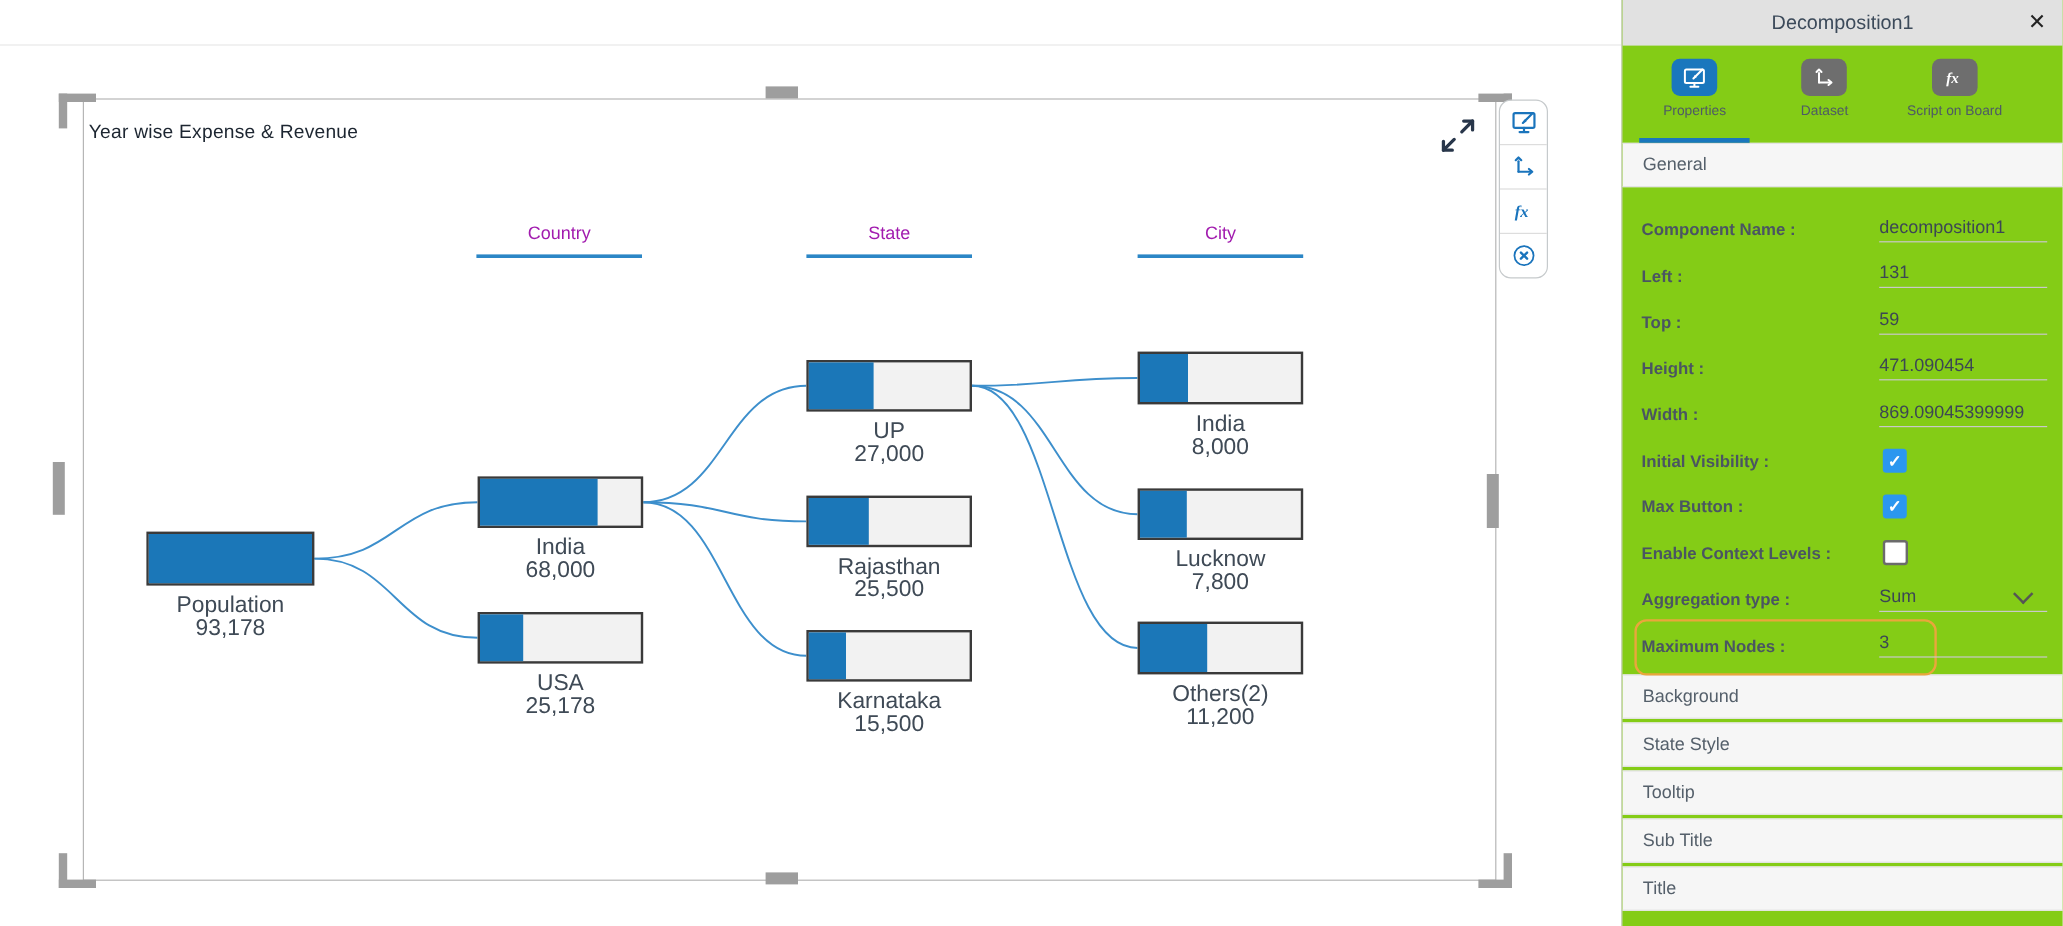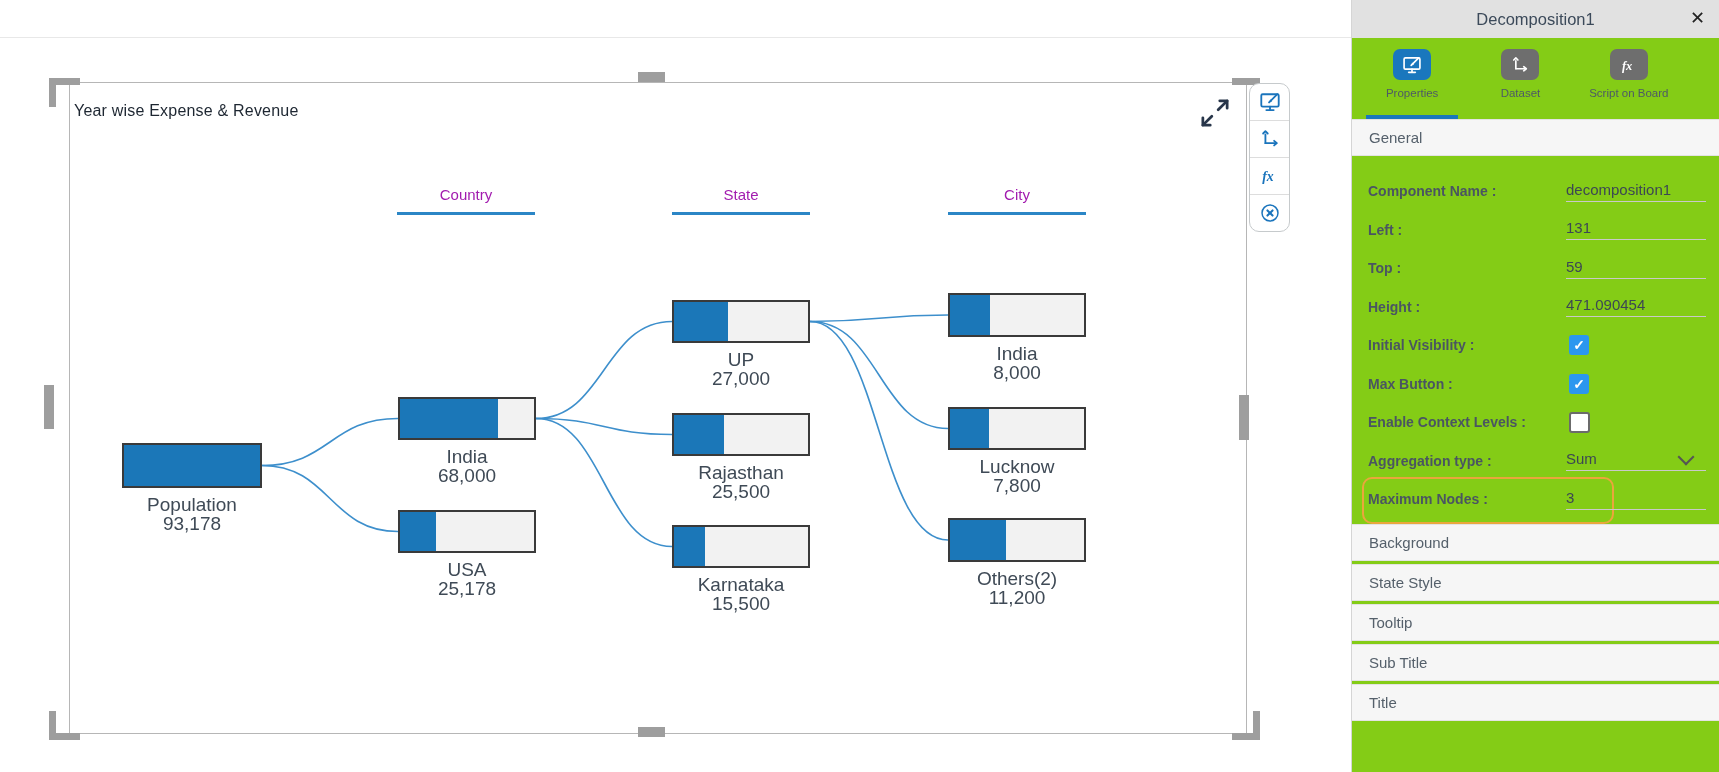--- a/index.html
+++ b/index.html
@@ -244,20 +244,24 @@
         </div>
         <div class="frow">
           <span class="flabel">Top :</span>
           <span class="fval">59</span>
         </div>
         <div class="frow">
           <span class="flabel">Height :</span>
           <span class="fval">471.090454</span>
         </div>
         <div class="frow">
+          <span class="flabel">Width :</span>
+          <span class="fval">869.09045399999</span>
+        </div>
+        <div class="frow">
           <span class="flabel">Initial Visibility :</span>
           <span class="fcheck">✓</span>
         </div>
         <div class="frow">
           <span class="flabel">Max Button :</span>
           <span class="fcheck">✓</span>
         </div>
         <div class="frow">
           <span class="flabel">Enable Context Levels :</span>
           <span class="fcheck off"></span>

